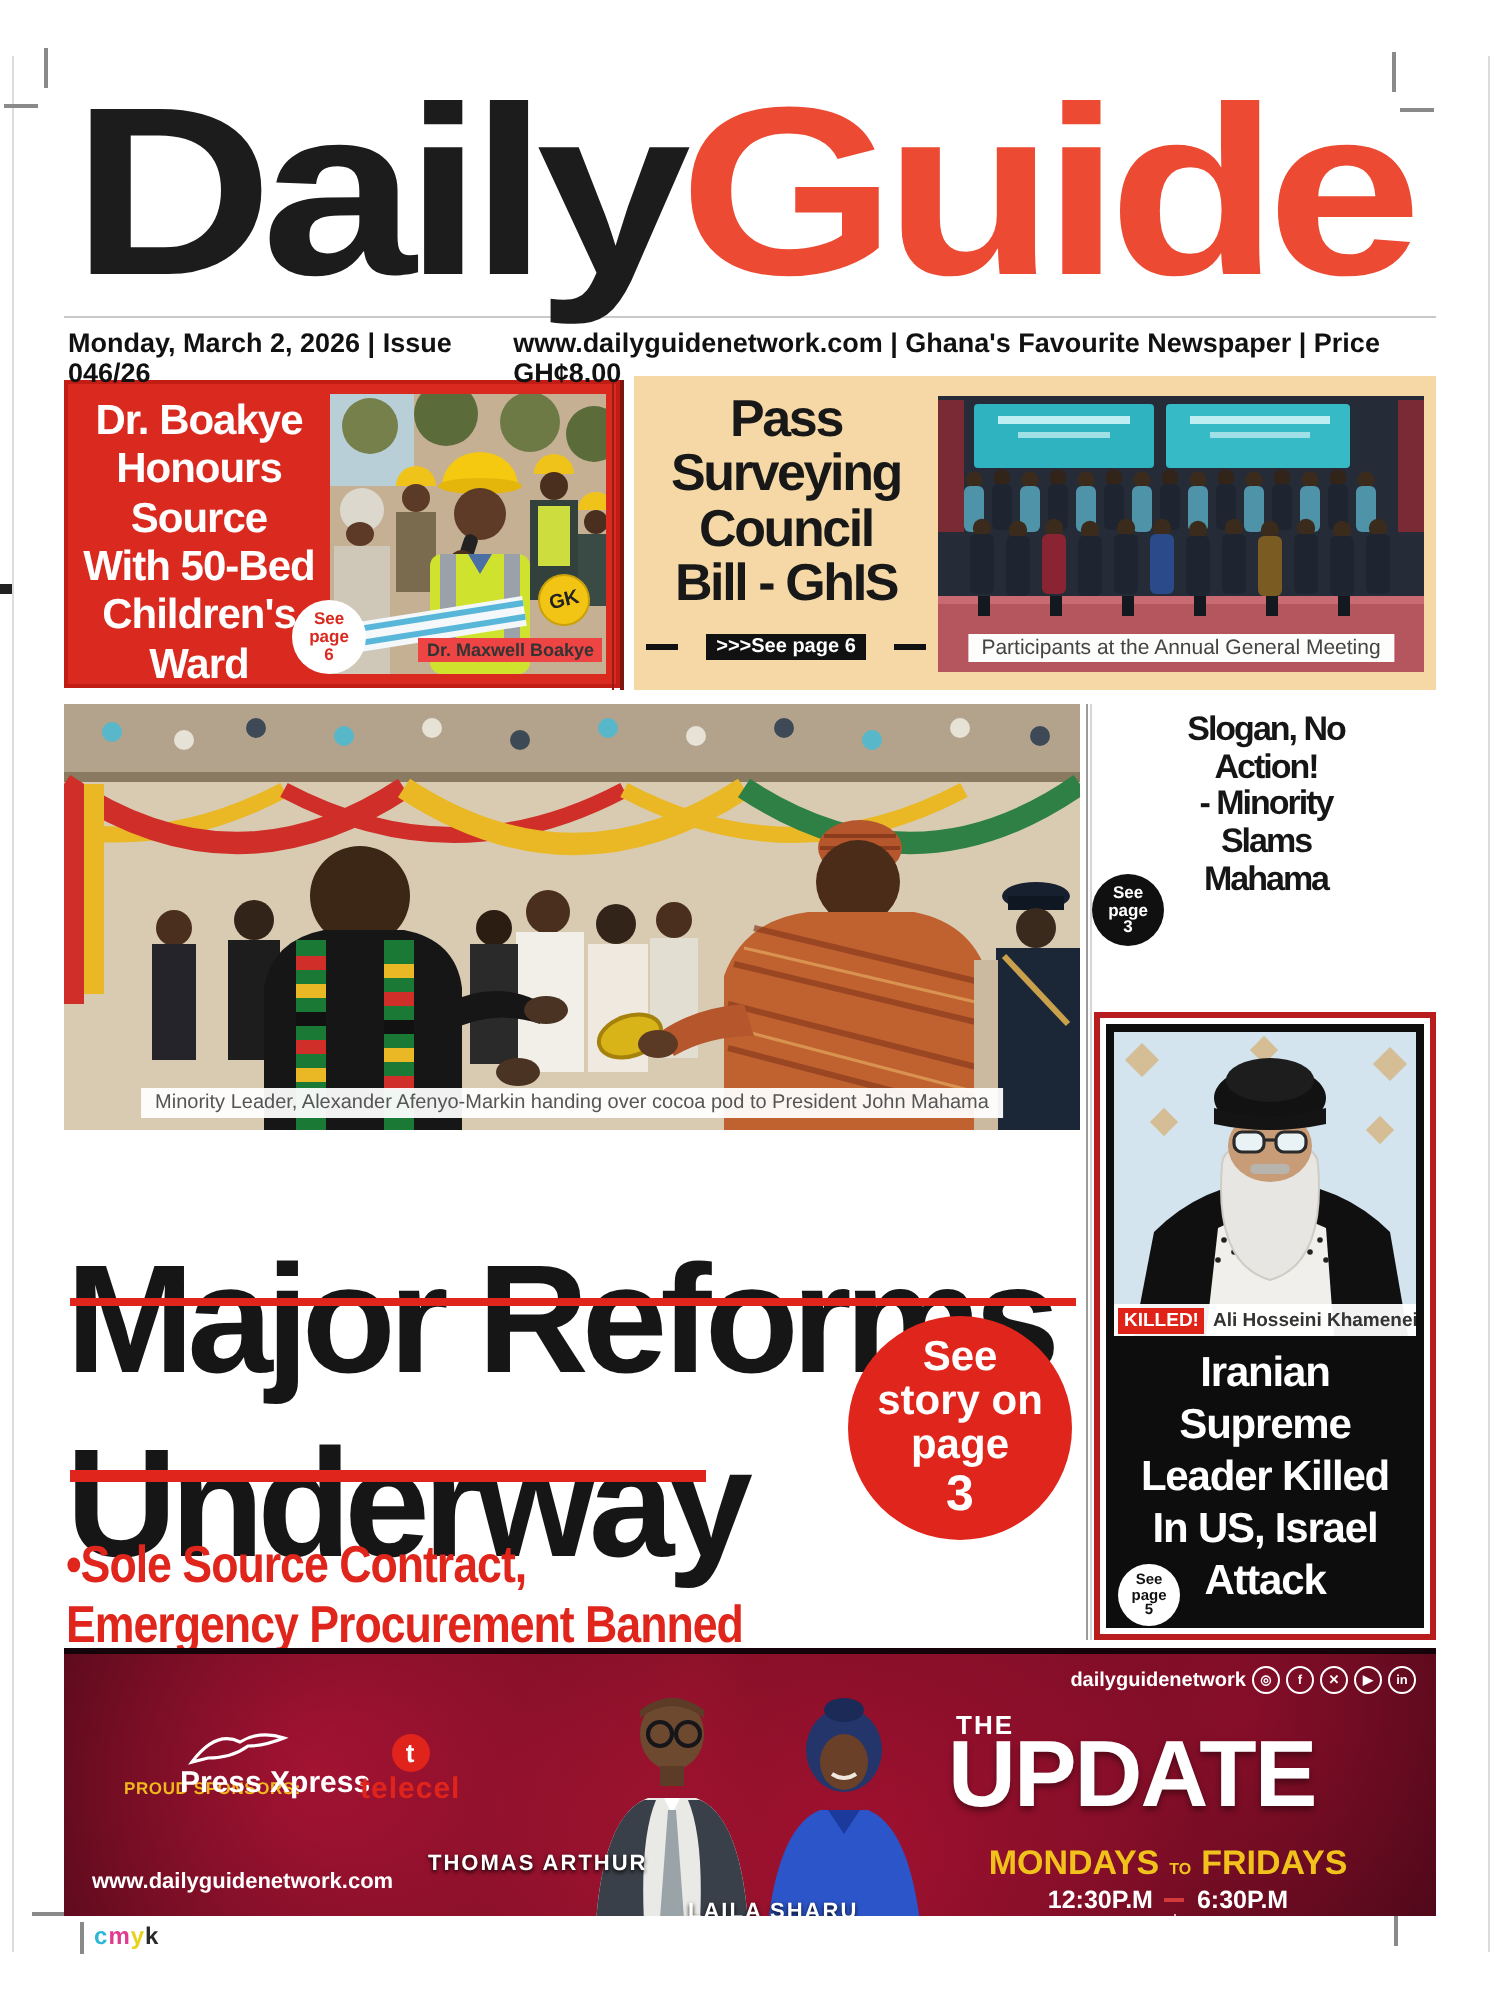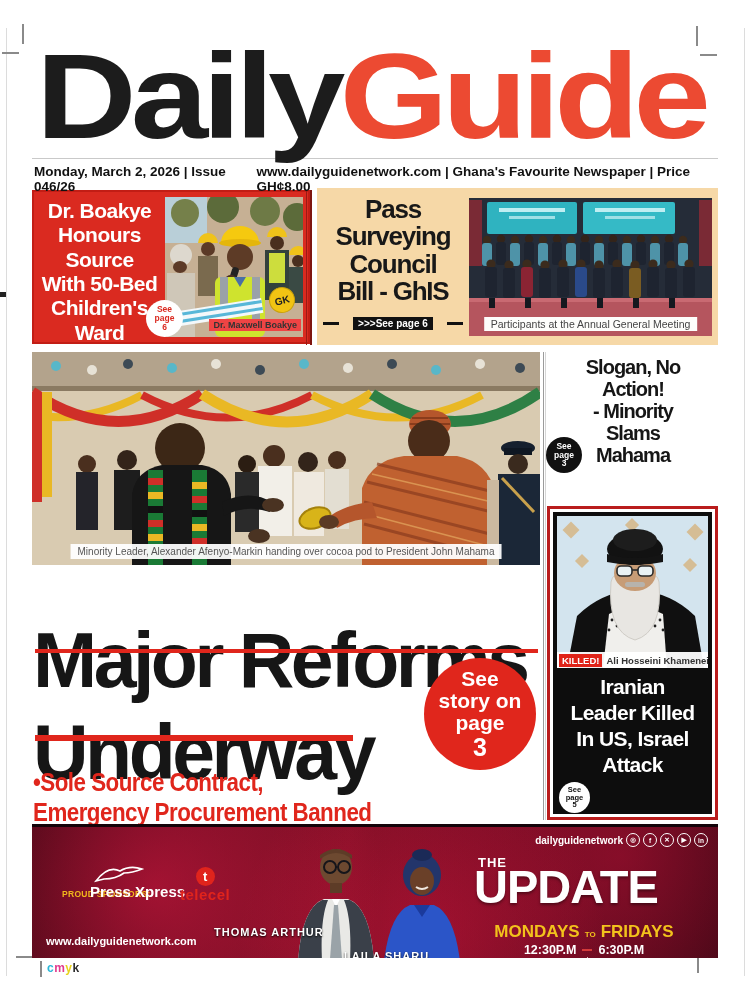--- a/index.html
+++ b/index.html
@@ -53,21 +53,21 @@
   .bm-cap{position:absolute;left:50%;bottom:5px;transform:translateX(-50%);background:#fdfdfb;
           color:#444;font-size:10.5px;padding:1px 7px;white-space:nowrap;}
   
   .main-photo{position:absolute;left:32px;top:352px;width:508px;height:213px;overflow:hidden;}
   .mp-cap{position:absolute;left:50%;bottom:6px;transform:translateX(-50%);
           background:rgba(255,255,255,.94);color:#555;font-size:10px;padding:2px 7px;white-space:nowrap;}
   .vdiv2a{position:absolute;left:543px;top:352px;width:1px;height:468px;background:#9b9b9b;}
   .vdiv2b{position:absolute;left:545px;top:352px;width:1px;height:468px;background:#d6d6d6;}
   
   .right-story{position:absolute;left:548px;top:356px;width:170px;text-align:center;color:#161616;
-               font-weight:bold;font-size:20px;line-height:1.1;letter-spacing:-1px;}
+               font-weight:bold;font-size:17px;line-height:1.1;letter-spacing:-1px;}
   .badge-b3{left:546px;top:437px;width:36px;height:36px;background:#101010;color:#fff;font-size:8.5px;}
   
   .kh-box{position:absolute;left:547px;top:506px;width:171px;height:314px;border:3px solid #b91c1c;
           background:#fff;box-sizing:border-box;padding:3px;}
   .kh-inner{position:relative;width:100%;height:100%;background:#0d0d0d;}
   .kh-photo{position:absolute;left:4px;top:4px;right:4px;height:152px;overflow:hidden;background:#d3e4ee;}
   .kh-capstrip{position:absolute;left:0;bottom:0;right:0;height:16px;background:rgba(255,255,255,.95);
                display:flex;align-items:center;gap:4px;font-size:9.5px;}
   .killed{background:#e02318;color:#fff;font-weight:bold;padding:1px 3px;margin-left:2px;}
   .kh-name{color:#333;font-weight:bold;white-space:nowrap;}
@@ -435,20 +435,21 @@
           <ellipse cx="78" cy="24" rx="22" ry="11" fill="#1d1d1d"></ellipse>
           <path d="M50,38 Q78,46 106,38 L106,46 Q78,52 50,46 Z" fill="#141414"></path>
         </svg>
         <div class="kh-capstrip">
           <span class="killed">KILLED!</span>
           <span class="kh-name">Ali Hosseini Khamenei</span>
         </div>
       </div>
       <div class="kh-headline">
         <div>Iranian</div>
+        <div>Supreme</div>
         <div>Leader Killed</div>
         <div>In US, Israel</div>
         <div>Attack</div>
       </div>
       <div class="badge badge-b5">
         <span>See</span>
         <span>page</span>
         <span>5</span>
       </div>
     </div>

